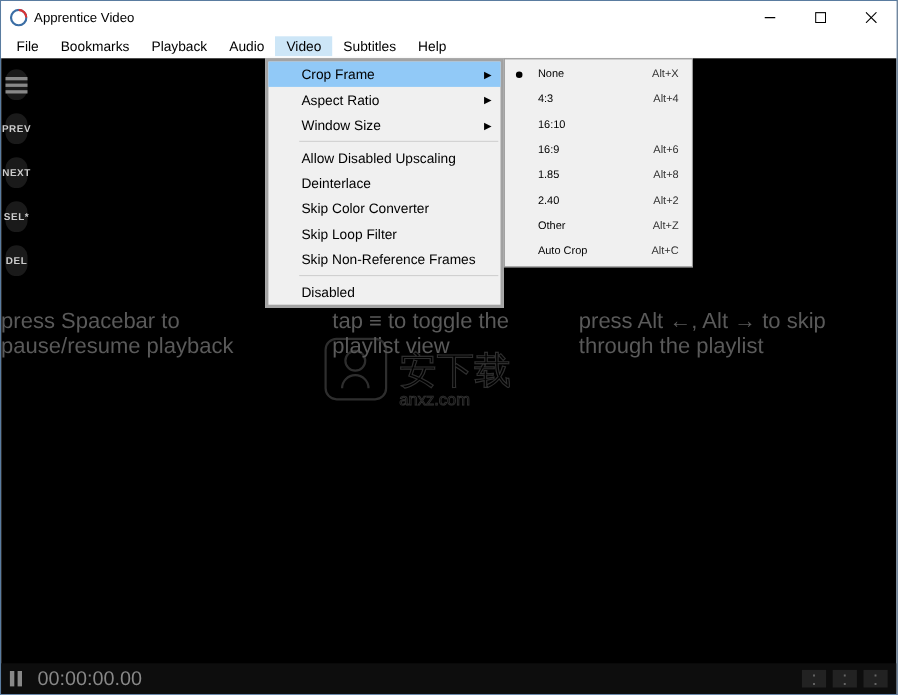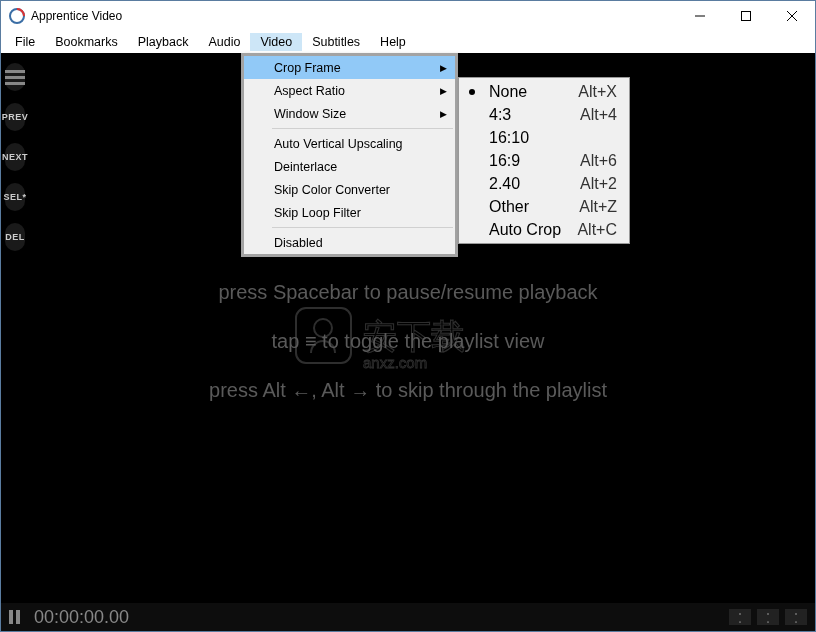--- a/index.html
+++ b/index.html
@@ -16,29 +16,29 @@
 .menu-item { padding: 2px 10px; cursor: default; }
 .menu-item.active { background: #cde6f7; }
 
 .content { position: relative; width: 100%; height: 578px; background: #000; }
 
 .sidebar { position: absolute; left: 4px; top: 10px; display: flex; flex-direction: column; gap: 12px; }
 .side-btn { width: 20px; height: 28px; background: #1a1a1a; color: #ccc; font-size: 9px; font-weight: bold; display: flex; align-items: center; justify-content: center; letter-spacing: 0.5px; border-radius: 14px; }
 .side-btn.ham { flex-direction: column; gap: 3px; }
 .side-btn.ham div { width: 20px; height: 3px; background: #888; }
 
-.hints { position: absolute; left: 0; right: 0; top: 228px; display: flex; flex-direction: column; align-items: center; gap: 26px; color: #5a5a5a; font-size: 20px; }
+.hints { position: absolute; left: 0; right: 0; top: 228px; display: flex; flex-direction: row; align-items: center; gap: 26px; color: #5a5a5a; font-size: 20px; }
 
 .dropdown { position: absolute; left: 240px; top: 0; width: 217px; background: #f0f0f0; border: 3px solid #a3a3a3; box-shadow: 2px 2px 4px rgba(0,0,0,0.3); font-size: 12.5px; }
 .dropdown .dd-item { height: 23px; display: flex; align-items: center; padding-left: 30px; padding-right: 18px; position: relative; }
 .dropdown .dd-item.highlight { background: #91c9f7; }
 .dropdown .dd-sep { height: 1px; background: #d0d0d0; margin: 3px 2px 3px 28px; }
 .dropdown .arrow { position: absolute; right: 8px; font-size: 9px; }
 
-.submenu { position: absolute; left: 457px; top: 0; width: 172px; background: #f0f0f0; border: 1px solid #999; box-shadow: 2px 2px 4px rgba(0,0,0,0.3); font-size: 16px; padding: 2px 0; margin-top: 24px; }
+.submenu { position: absolute; left: 457px; top: 0; width: 172px; background: #f0f0f0; border: 1px solid #999; box-shadow: 2px 2px 4px rgba(0,0,0,0.3); font-size: 10px; padding: 2px 0; }
 .submenu .sm-item { height: 23px; display: flex; align-items: center; padding-left: 30px; padding-right: 12px; position: relative; }
 .submenu .sm-label { flex: 1; }
 .submenu .sm-accel { color: #333; }
 .submenu .bullet { position: absolute; left: 10px; width: 6px; height: 6px; background: #000; border-radius: 50%; }
 
 .bottombar { position: absolute; bottom: 0; left: 0; right: 0; height: 28px; background: #0d0d0d; display: flex; align-items: center; padding: 0 8px; gap: 14px; color: #888; font-family: "Consolas", monospace; font-size: 18px; }
 .pause-icon { display: flex; gap: 3px; }
 .pause-icon div { width: 4px; height: 14px; background: #888; }
 .bottombar .right { margin-left: auto; display: flex; gap: 6px; align-items: center; }
 .slot { width: 22px; height: 16px; background: #222; display: flex; align-items: center; justify-content: center; color: #666; }
@@ -110,24 +110,25 @@
       <div>press Spacebar to pause/resume playback</div>
       <div>tap ≡ to toggle the playlist view</div>
       <div>press Alt ←, Alt → to skip through the playlist</div>
     </div>
 
   <div class="dropdown" id="video-dd">
       <div class="dd-item highlight">Crop Frame<span class="arrow">▶</span></div>
       <div class="dd-item">Aspect Ratio<span class="arrow">▶</span></div>
       <div class="dd-item">Window Size<span class="arrow">▶</span></div>
       <div class="dd-sep"></div>
-      <div class="dd-item">Auto Vertical Upscaling</div>
+      <div class="dd-item">Allow Disabled Upscaling</div>
       <div class="dd-item">Deinterlace</div>
       <div class="dd-item">Skip Color Converter</div>
       <div class="dd-item">Skip Loop Filter</div>
+      <div class="dd-item">Skip Non-Reference Frames</div>
       <div class="dd-sep"></div>
       <div class="dd-item">Disabled</div>
     </div>
 
   <div class="submenu" id="crop-sm">
       <div class="sm-item">
         <div class="bullet"></div>
         <span class="sm-label">None</span>
         <span class="sm-accel">Alt+X</span>
       </div>
@@ -135,20 +136,24 @@
         <span class="sm-label">4:3</span>
         <span class="sm-accel">Alt+4</span>
       </div>
       <div class="sm-item">
         <span class="sm-label">16:10</span>
         <span class="sm-accel"></span>
       </div>
       <div class="sm-item">
         <span class="sm-label">16:9</span>
         <span class="sm-accel">Alt+6</span>
+      </div>
+      <div class="sm-item">
+        <span class="sm-label">1.85</span>
+        <span class="sm-accel">Alt+8</span>
       </div>
       <div class="sm-item">
         <span class="sm-label">2.40</span>
         <span class="sm-accel">Alt+2</span>
       </div>
       <div class="sm-item">
         <span class="sm-label">Other</span>
         <span class="sm-accel">Alt+Z</span>
       </div>
       <div class="sm-item">

